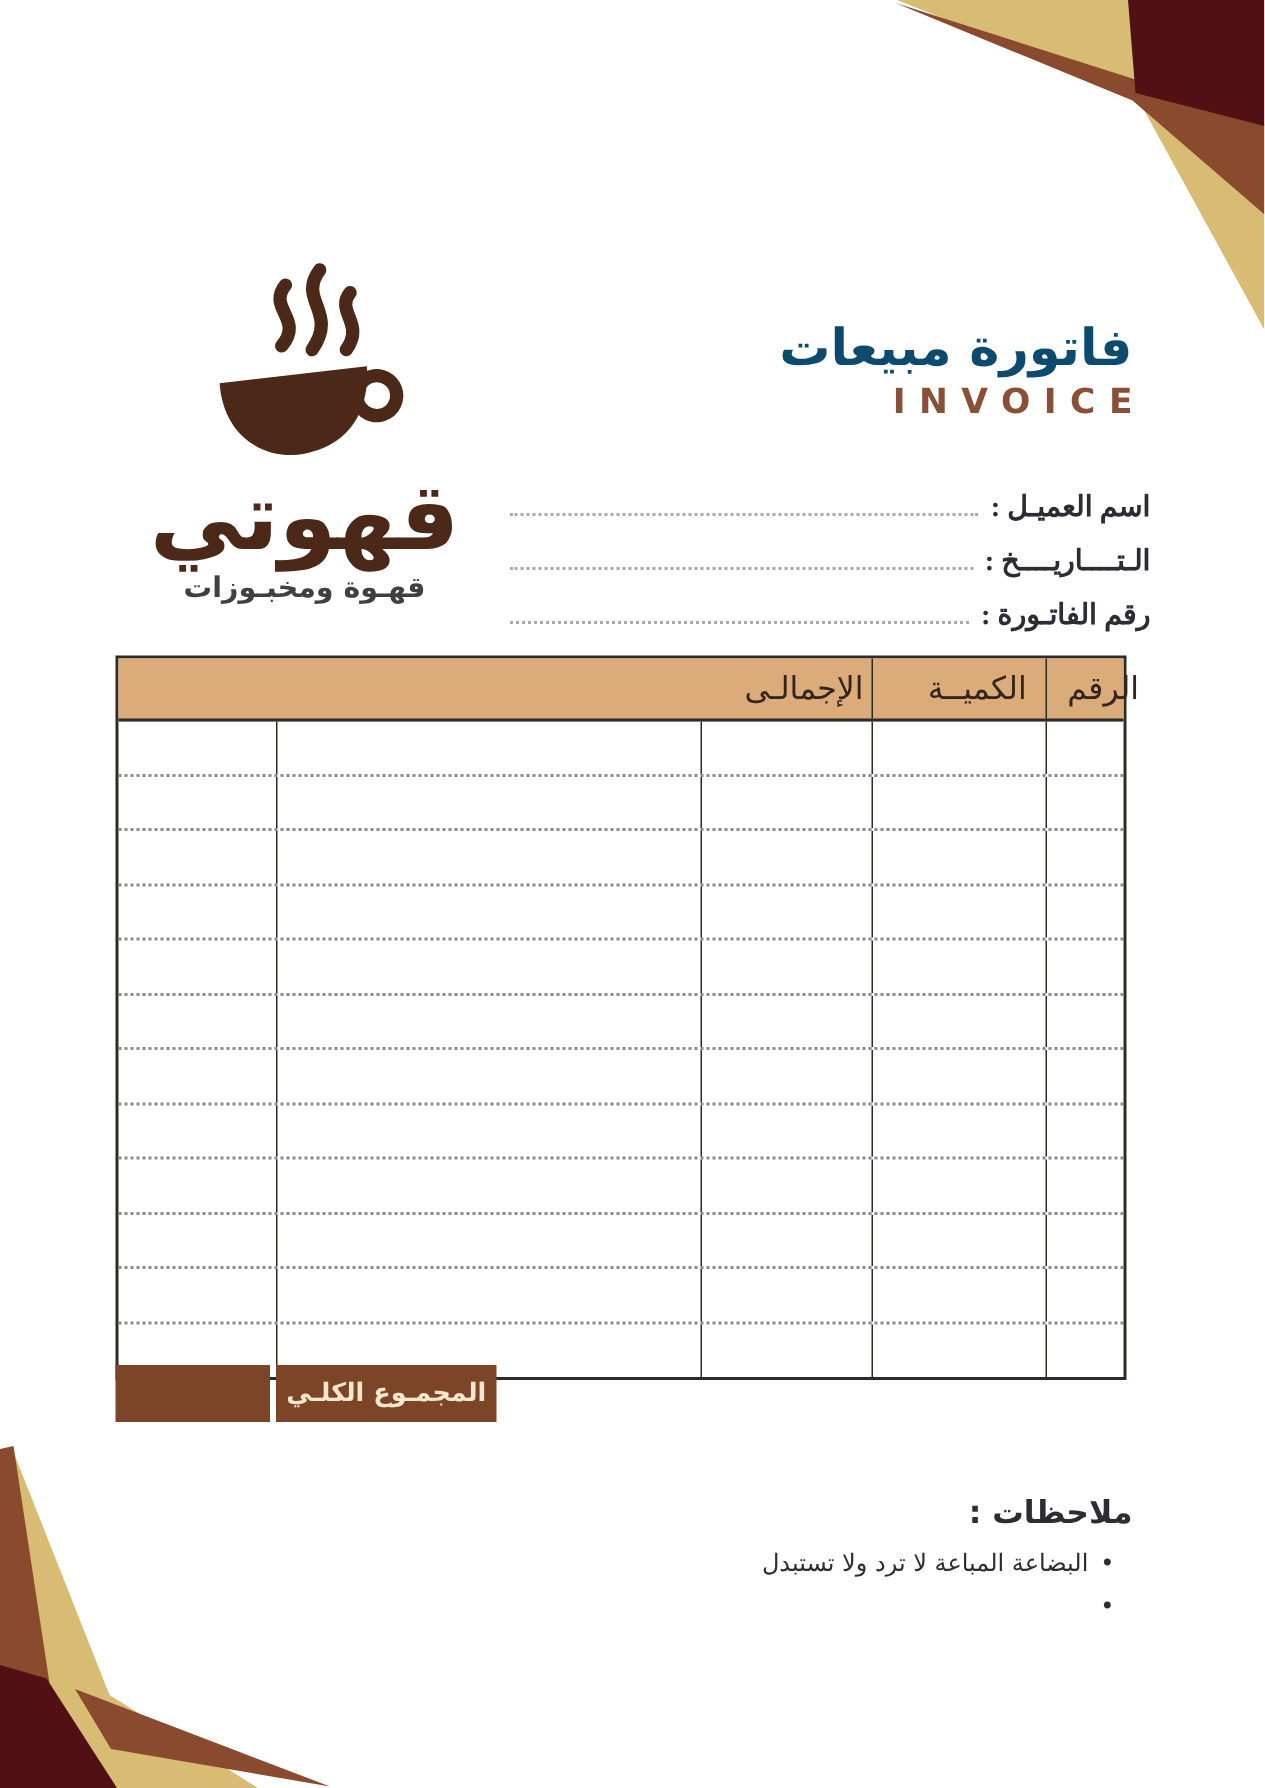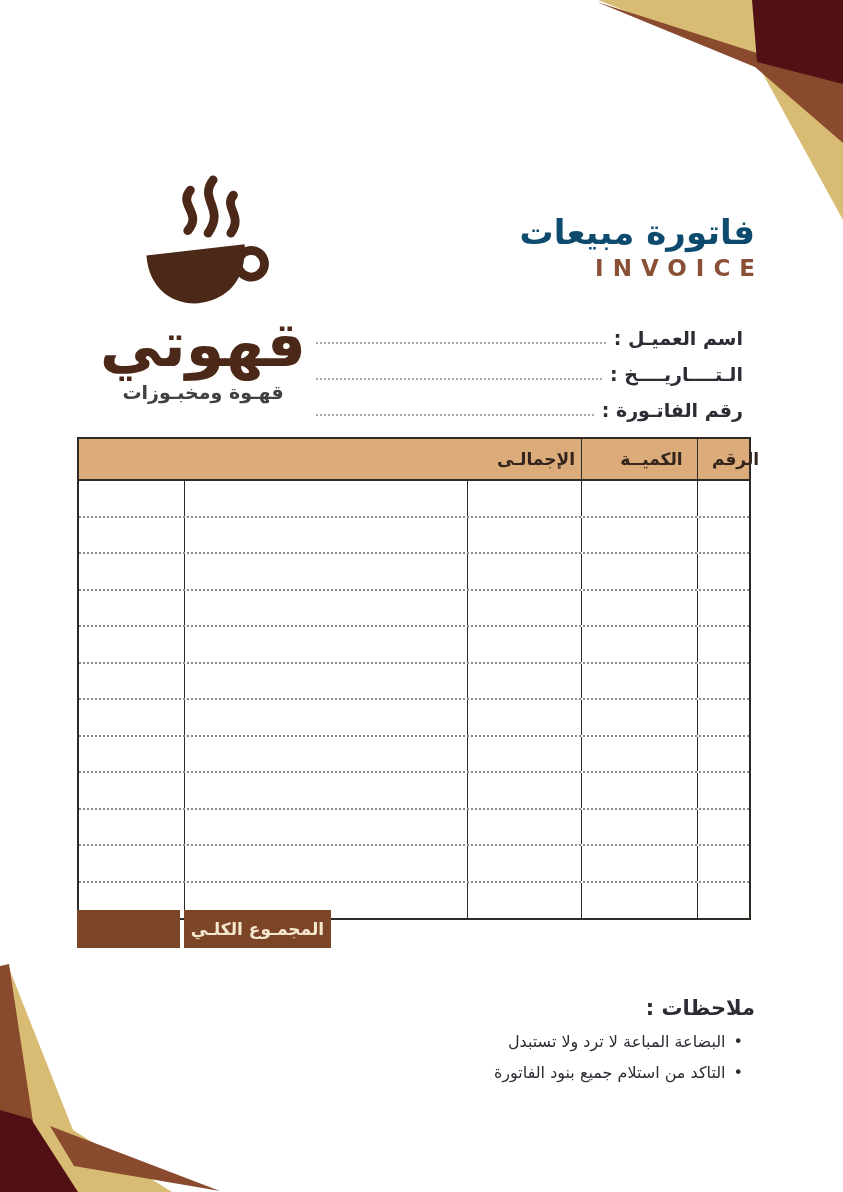--- a/index.html
+++ b/index.html
@@ -38,21 +38,21 @@
     font-size: 34px; font-weight: bold; color: #0c4a6e; direction: rtl;
     line-height: 1.2;
   }
   .title-en {
     margin-top: 2px;
     font-size: 23px; font-weight: bold; color: #8a5036;
     letter-spacing: 9px; margin-right: -9px;
   }
 
   
-  .fields { position: absolute; top: 320px; right: 100px; width: 427px; direction: rtl; }
+  .fields { position: absolute; top: 320px; right: 76px; width: 427px; direction: rtl; font-family: Liberation Serif, serif; }
   .field-row { display: flex; align-items: center; height: 36px; }
   .field-label {
     font-size: 19px; font-weight: bold; color: #2c2c34;
     white-space: nowrap;
   }
   .dotline {
     flex: 1 1 auto; height: 1px; margin: 10px 8px 0 0;
     border-bottom: 2px dotted #a9a9a9;
   }
 
@@ -68,21 +68,21 @@
     grid-template-columns: 52px 116px 114px 283px 1fr;
     direction: rtl;
   }
   .t-head {
     height: 42px;
     background: #dcab7a;
     border-bottom: 2px solid #2e2a26;
   }
   .t-head .t-cell {
     display: flex; align-items: center; justify-content: center;
-    font-size: 17px; font-weight: bold; color: #33251c; padding-left: 24px;
+    font-size: 21px; font-weight: normal; color: #33251c; padding-left: 24px;
   }
   .t-cell { border-left: 1.5px solid #2e2a26; }
   .t-row .t-cell:last-child { border-left: none; }
   .t-body .t-row { height: 36.55px; border-bottom: 2px dotted #8b8b8b; }
   .t-body .t-row:last-child { border-bottom: none; }
 
   
   .total-band {
     position: absolute; left: 77px; top: 910px;
     display: flex; gap: 4px; height: 38px;
@@ -259,17 +259,16 @@
   </div>
 
   <div class="notes">
     <div class="notes-heading">ملاحظات :</div>
     <div class="note-item">
       <span class="bullet">•</span>
       <span>البضاعة المباعة لا ترد ولا تستبدل</span>
     </div>
     <div class="note-item">
       <span class="bullet">•</span>
-      <span>التاكد من استلام جميع بنود الفاتورة</span>
     </div>
   </div>
 
 </div>
 
 </body></html>

